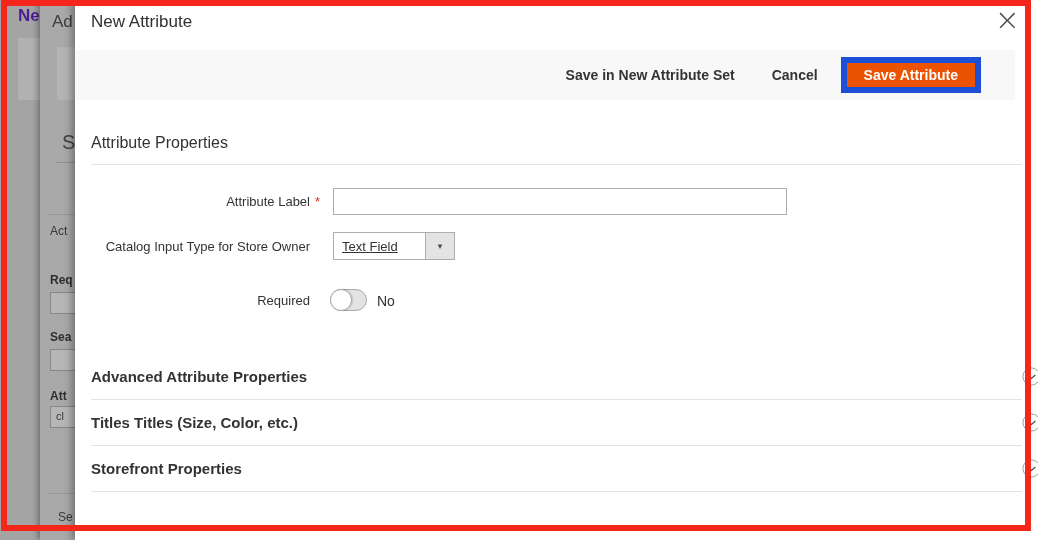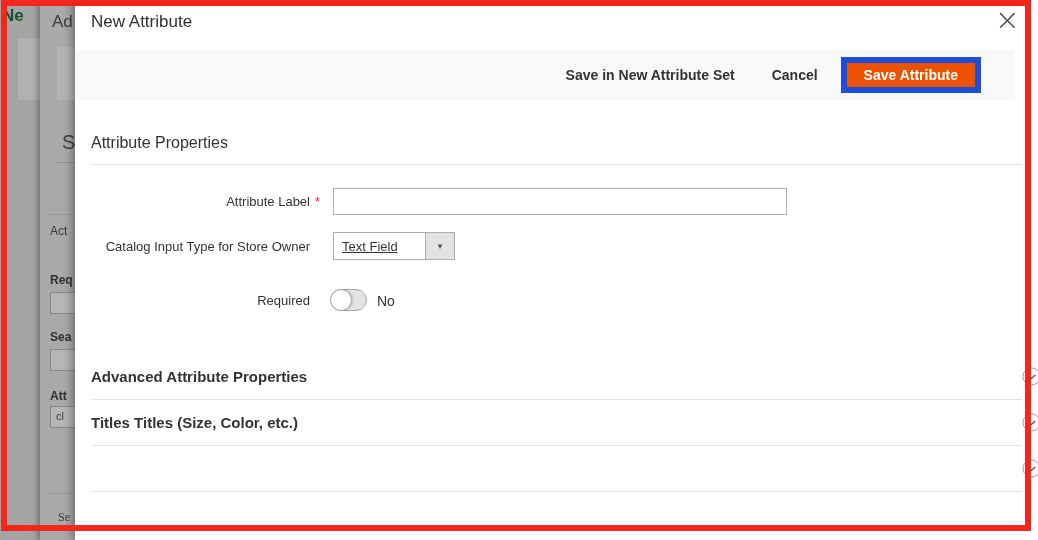--- a/index.html
+++ b/index.html
@@ -15,22 +15,22 @@
     overflow: hidden;
     background: #ffffff;
   }
 
   
   .bg-page {
     position: absolute; left: 0; top: 0; width: 1038px; height: 540px;
     background: #a4a4a4; z-index: 1;
   }
   .bg-page-title {
-    position: absolute; left: 2px; top: 6px;
-    font-size: 17px; font-weight: 700; color: #14532d; white-space: nowrap;
+    position: absolute; left: 18px; top: 6px;
+    font-size: 17px; font-weight: 700; color: #4c1d95; white-space: nowrap;
   }
   .bg-page-block {
     position: absolute; left: 18px; top: 38px; width: 34px; height: 62px;
     background: #b1b1b1;
   }
 
   
   .bg-panel {
     position: absolute; left: 40px; top: 0; width: 998px; height: 540px;
     background: #a9a9a9; z-index: 2;
@@ -56,21 +56,21 @@
   .bg-label { position: absolute; left: 10px; font-size: 12px; color: #383838; white-space: nowrap; }
   .bg-label-bold { font-weight: 700; color: #2e2e2e; }
   .bg-input {
     position: absolute; left: 10px; width: 70px; height: 22px;
     background: #b6b6b6; border: 1px solid #878787;
   }
   .bg-select-text {
     position: absolute; left: 5px; top: 3px; font-size: 11px; color: #3a3a3a; white-space: nowrap;
   }
   .bg-rule-2 { position: absolute; left: 8px; top: 493px; width: 68px; height: 1px; background: #989898; }
-  .bg-footer-frag { position: absolute; left: 18px; top: 510px; font-size: 12px; color: #3a3a3a; white-space: nowrap; font-family: Liberation Serif, serif; }
+  .bg-footer-frag { position: absolute; left: 18px; top: 510px; font-size: 12px; color: #3a3a3a; white-space: nowrap; }
 
   
   .modal {
     position: absolute; left: 75px; top: 0; width: 963px; height: 540px;
     background: #ffffff; z-index: 3;
     box-shadow: -3px 0 8px rgba(0,0,0,0.35);
   }
   .modal-title {
     position: absolute; left: 16px; top: 12px;
     font-size: 17px; color: #33302e; white-space: nowrap;
@@ -241,20 +241,21 @@
     <div class="accordion-row" style="top:400px;">
       <div class="accordion-title">Titles Titles (Size, Color, etc.)</div>
       <svg class="accordion-chevron" viewBox="0 0 20 20">
         <circle cx="10" cy="10" r="9" fill="none" stroke="#999" stroke-width="1"></circle>
         <path d="M6 8.5 L10 12 L14 8.5" fill="none" stroke="#514943" stroke-width="1.3"></path>
       </svg>
       <div class="accordion-rule"></div>
     </div>
 
     <div class="accordion-row" style="top:446px;">
+      <div class="accordion-title">Storefront Properties</div>
       <svg class="accordion-chevron" viewBox="0 0 20 20">
         <circle cx="10" cy="10" r="9" fill="none" stroke="#999" stroke-width="1"></circle>
         <path d="M6 8.5 L10 12 L14 8.5" fill="none" stroke="#514943" stroke-width="1.3"></path>
       </svg>
       <div class="accordion-rule"></div>
     </div>
 
   </div>
 
   <div class="annotation-rect"></div>

